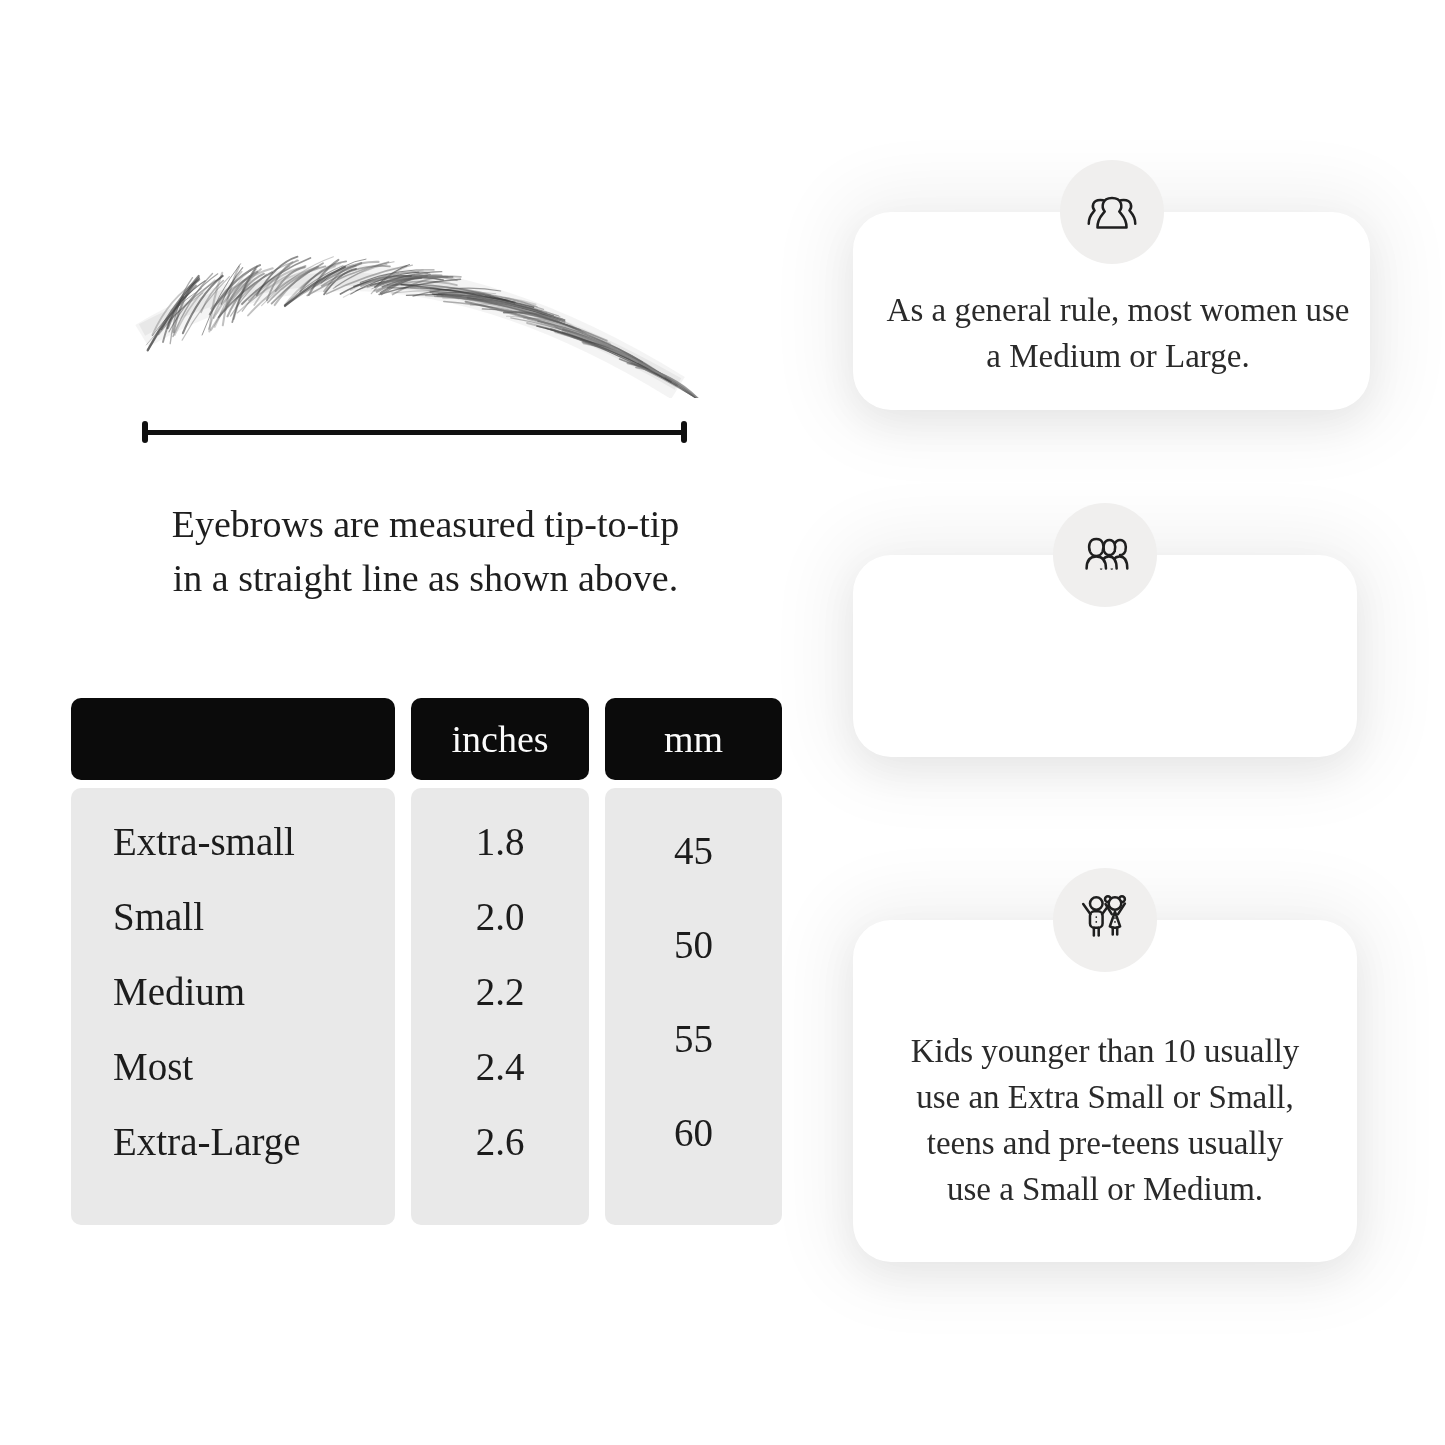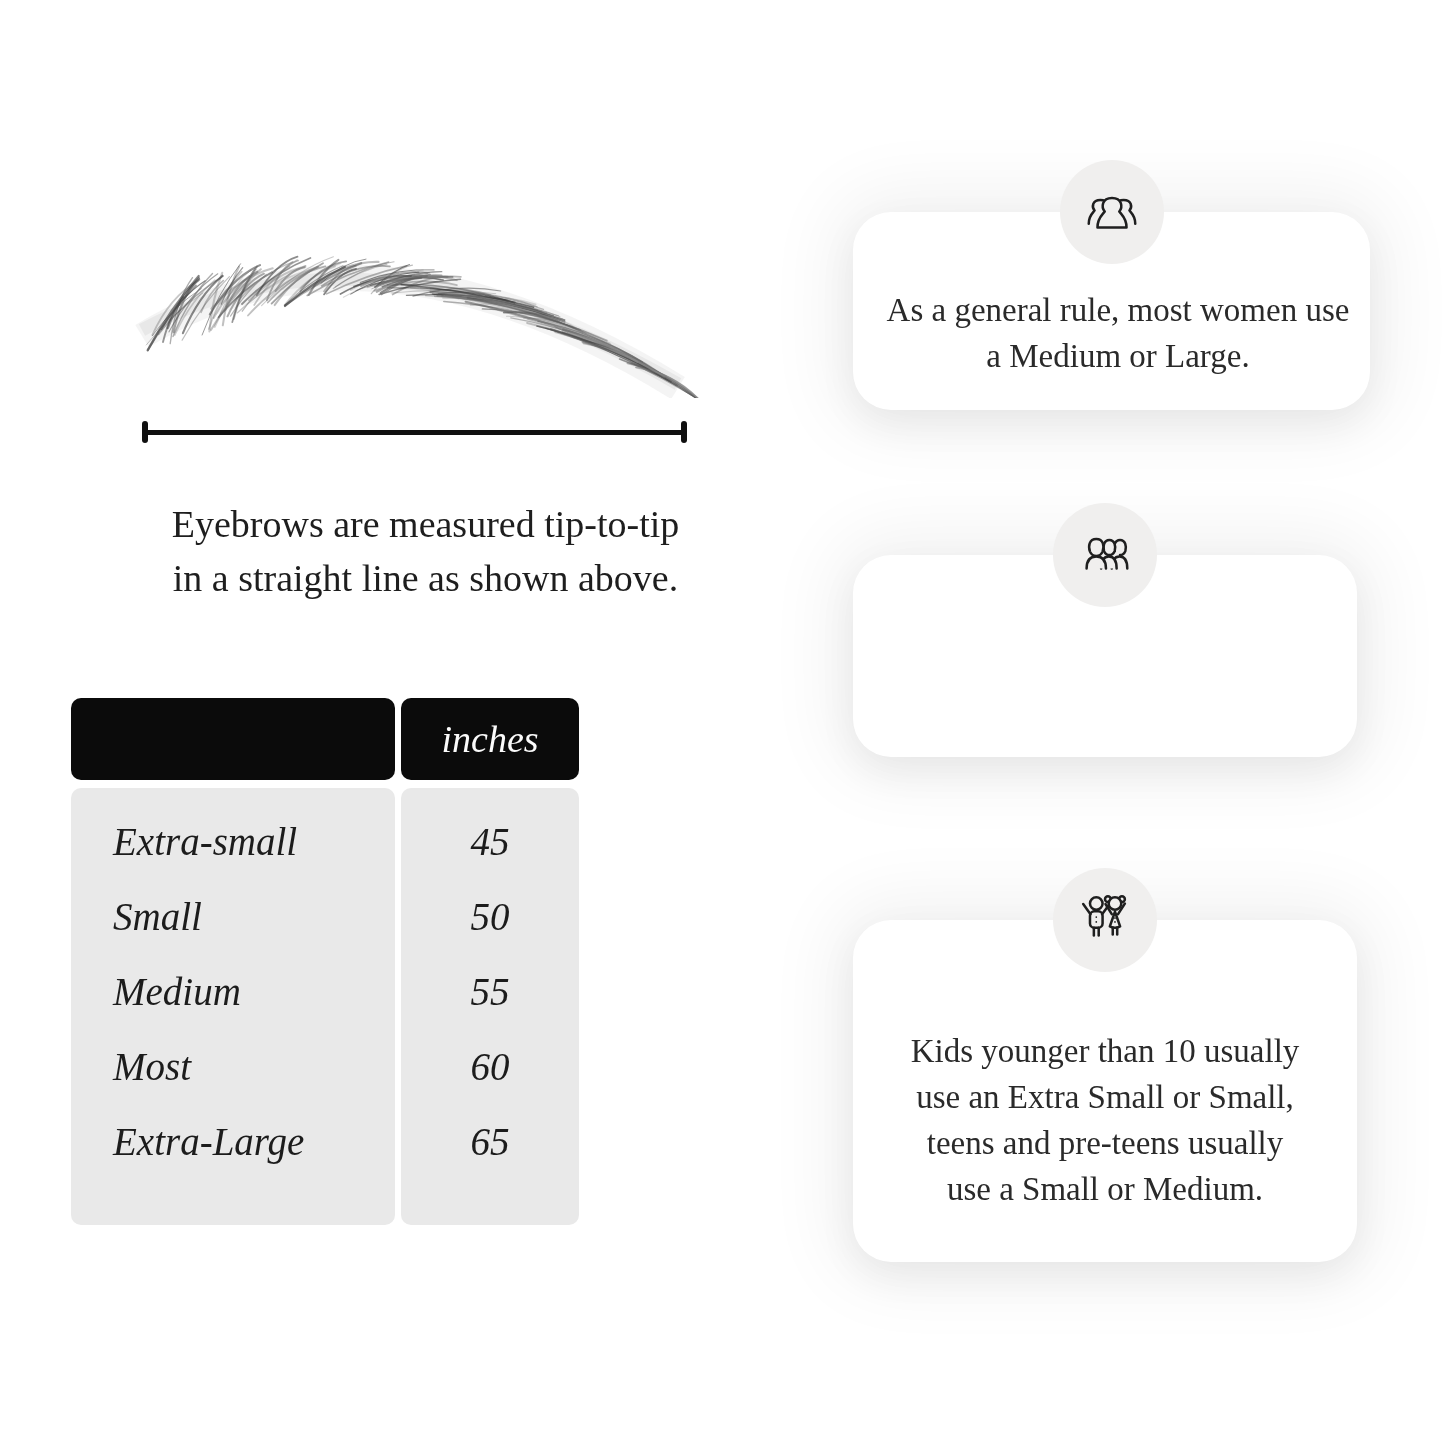--- a/index.html
+++ b/index.html
@@ -15,21 +15,21 @@
   .measure .cap{position:absolute;top:0;width:6px;height:22px;background:#101010;border-radius:3px;}
   .measure .cap.left{left:0;}
   .measure .cap.right{right:0;}
   .caption{
     position:absolute;left:118px;top:498px;width:615px;margin:0;
     text-align:center;font-size:38px;line-height:1.42;color:#1e1e1e;
   }
 
   
   .size-table{position:absolute;left:71px;top:698px;width:694px;}
-  .thead,.tbody{display:grid;grid-template-columns:324px 178px 177px;column-gap:6px;font-style:italic;}
+  .thead,.tbody{display:grid;grid-template-columns:324px 178px 177px;column-gap:16px;}
   .hcell{
     height:82px;background:#0b0b0b;border-radius:10px;color:#fbfbfb;
     display:flex;align-items:center;justify-content:center;font-size:38px;
   }
   .tbody{margin-top:8px;}
   .bcol{
     background:#e9e9e9;border-radius:10px;height:437px;box-sizing:border-box;
     display:flex;flex-direction:column;padding:16px 0 46px 0;
   }
   .cell{flex:1;display:flex;align-items:center;font-size:39px;color:#1c1c1c;}
@@ -223,35 +223,42 @@
     <span class="bar"></span>
     <span class="cap right"></span>
   </div>
 
   <p class="caption"><span>Eyebrows are measured tip-to-tip</span><br><span>in a straight line as shown above.</span></p>
 
   <div class="size-table">
     <div class="thead">
       <div class="hcell c1"></div>
       <div class="hcell c2">inches</div>
+      <div class="hcell c3">mm</div>
     </div>
     <div class="tbody">
       <div class="bcol c1">
         <div class="cell">Extra-small</div>
         <div class="cell">Small</div>
         <div class="cell">Medium</div>
         <div class="cell">Most</div>
         <div class="cell">Extra-Large</div>
       </div>
+      <div class="bcol c2">
+        <div class="cell">1.8</div>
+        <div class="cell">2.0</div>
+        <div class="cell">2.2</div>
+        <div class="cell">2.4</div>
+        <div class="cell">2.6</div>
+      </div>
       <div class="bcol c3">
         <div class="cell">45</div>
         <div class="cell">50</div>
         <div class="cell">55</div>
         <div class="cell">60</div>
-        <div class="cell">65</div>
       </div>
     </div>
   </div>
 
   <section class="card card1">
     <span class="icon-circle">
       <svg viewBox="0 0 64 64" fill="none" stroke="#1f1f1f" stroke-width="2.6" stroke-linejoin="round" stroke-linecap="round">
         <path d="M8,44 C8,36 11.5,33.5 14,30.5 C11,27 11.5,19.5 20,19.5 C28.5,19.5 29,27 26,30.5 C27.3,32.1 29,33.4 30,35.5"></path>
         <path d="M34,35.5 C35,33.4 36.7,32.1 38,30.5 C35,27 35.5,19.5 44,19.5 C52.5,19.5 53,27 50,30.5 C52.5,33.5 56,36 56,44"></path>
         <path d="M17,48 C17,38.5 21.5,35.5 24.5,31.5 C20.8,27.3 21.4,17.5 32,17.5 C42.6,17.5 43.2,27.3 39.5,31.5 C42.5,35.5 47,38.5 47,48 Z" fill="#f0efee"></path>

